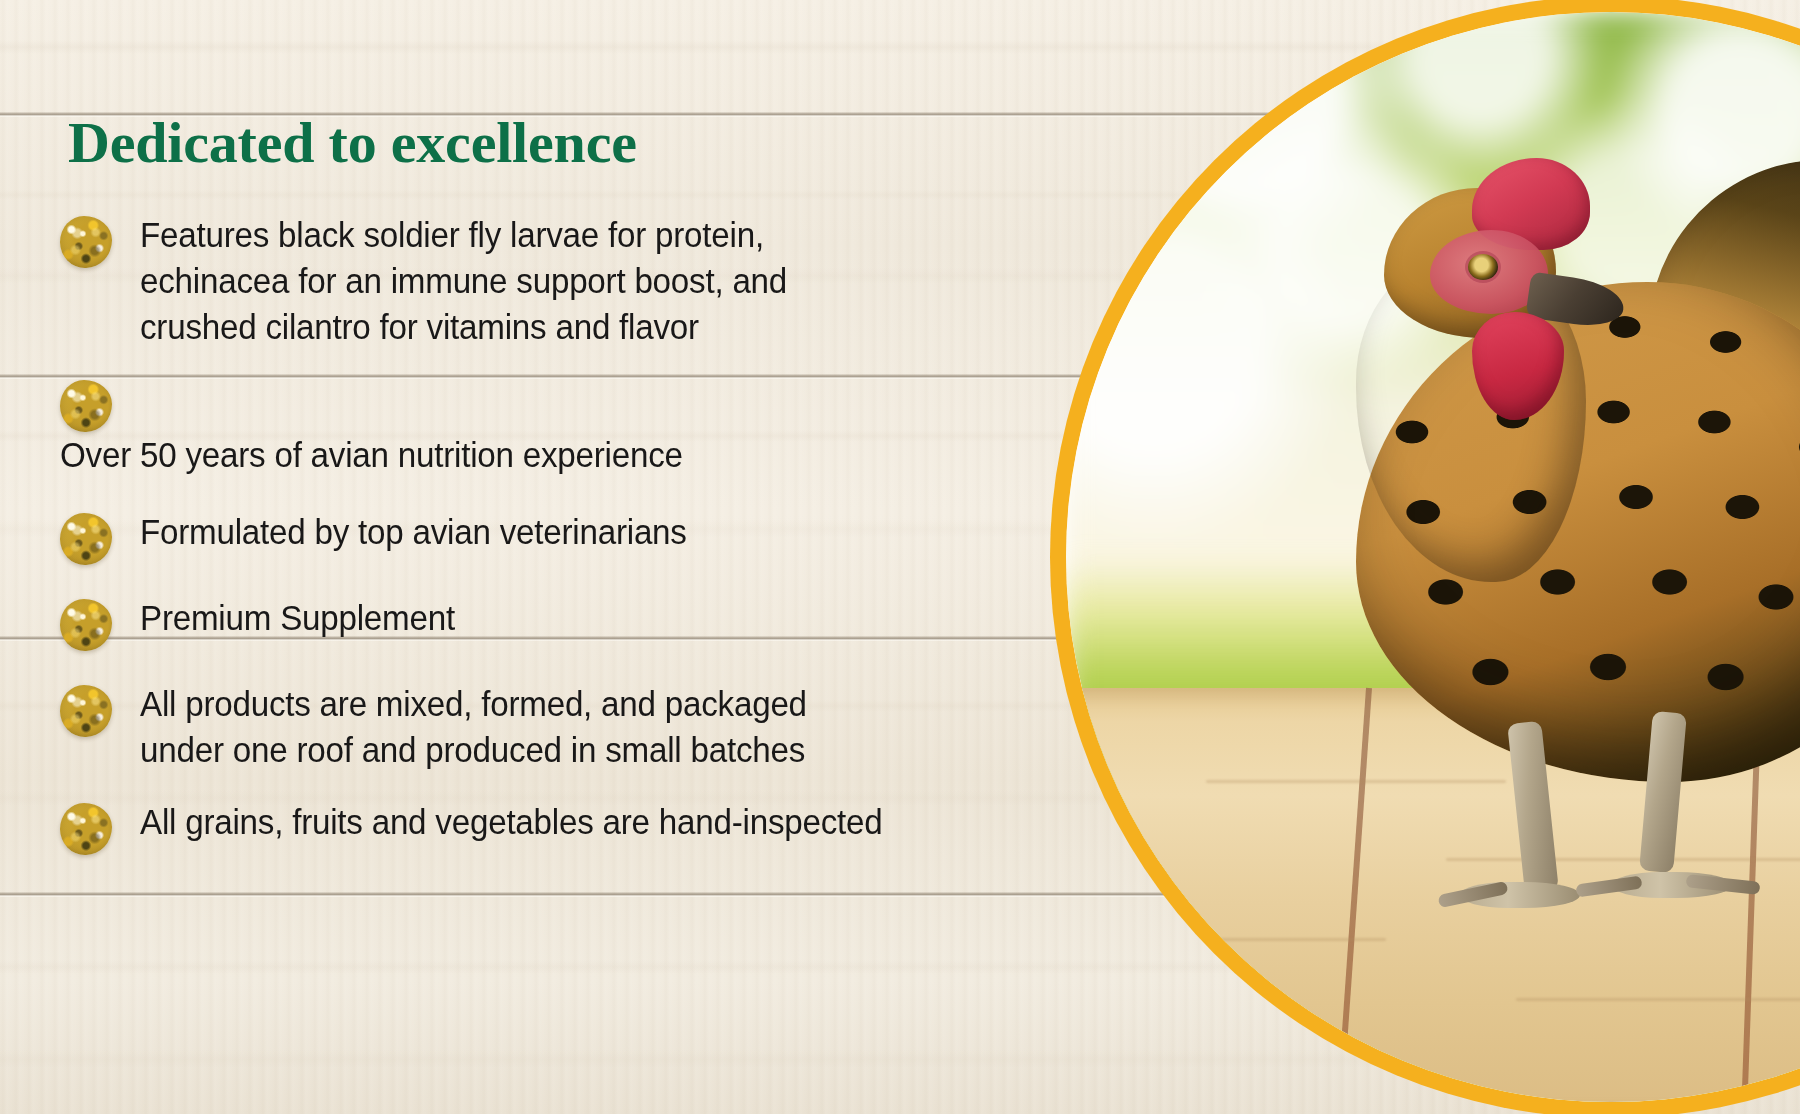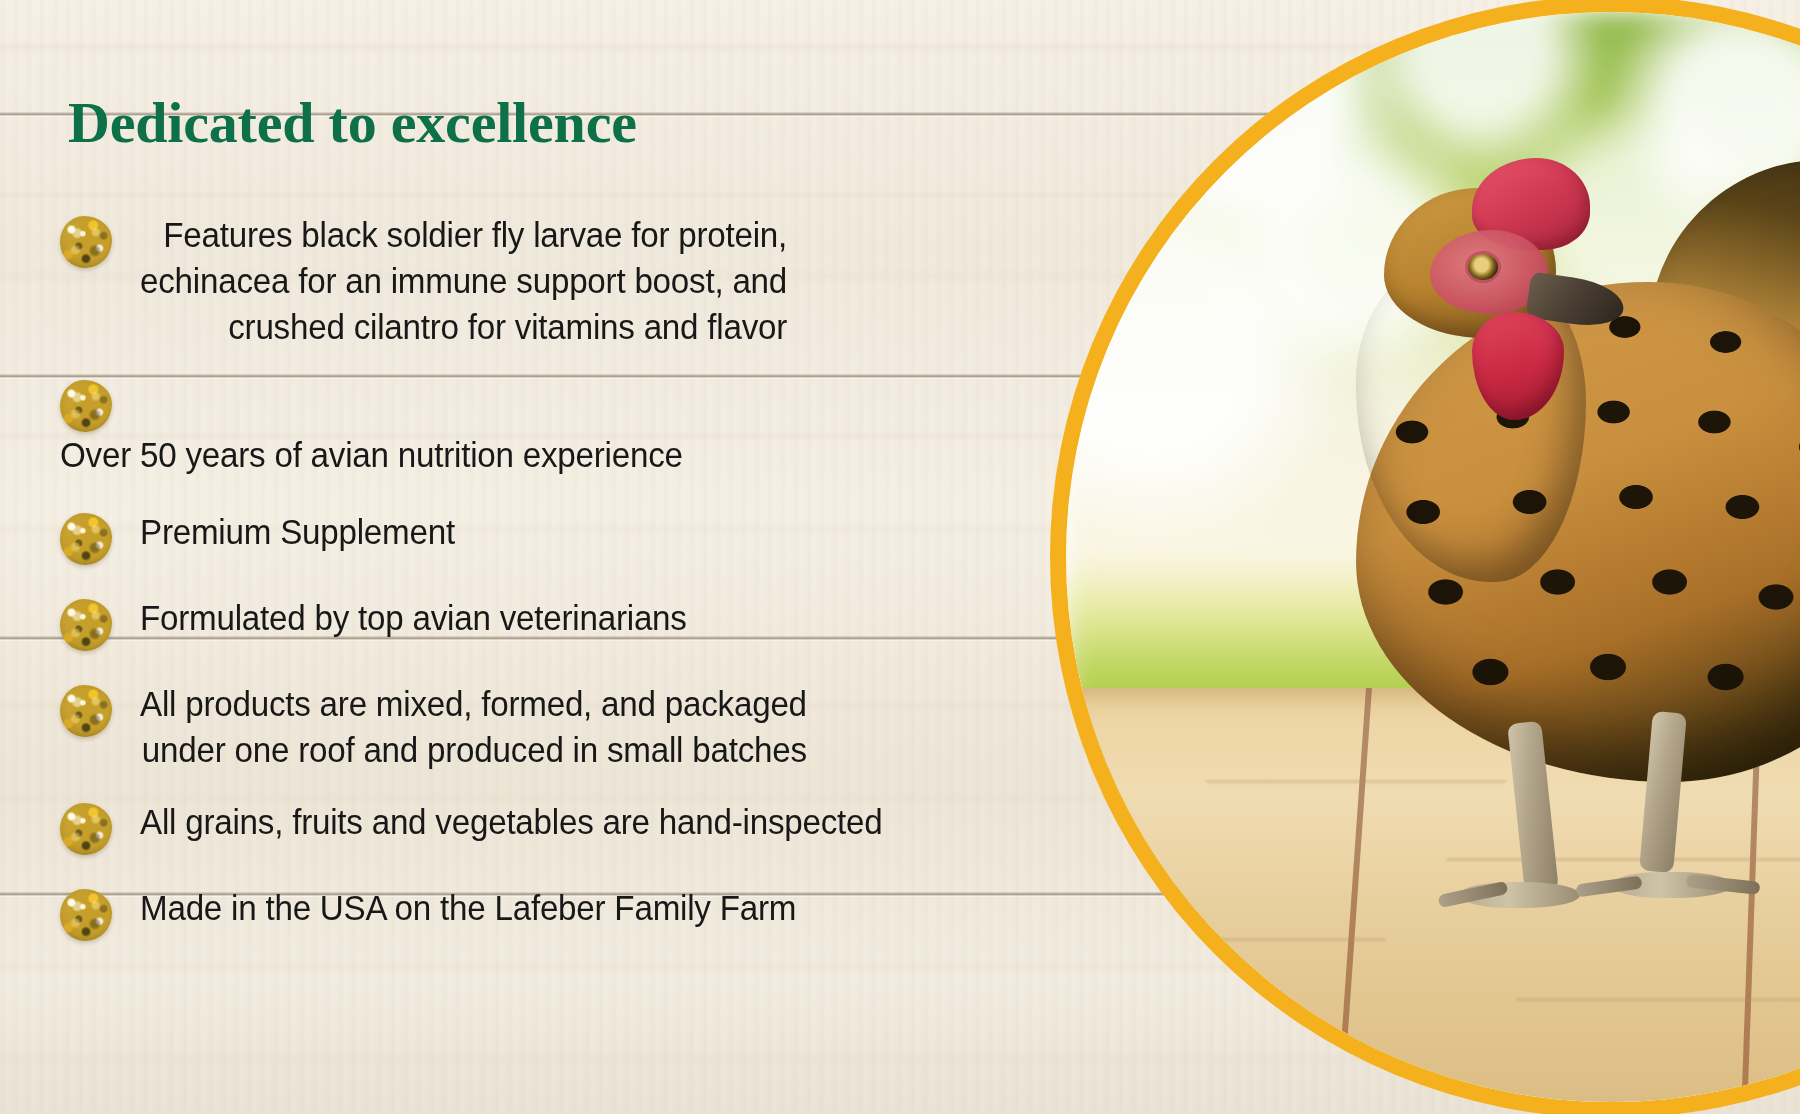--- a/index.html
+++ b/index.html
@@ -69,42 +69,41 @@
     position: absolute;
     left: 0;
     top: 0;
     width: 1060px;
     height: 100%;
   }
 
   .title {
     position: absolute;
     left: 68px;
-    top: 92px;
+    top: 112px;
     font-family: "Liberation Serif", serif;
     font-weight: 700;
     font-size: 58px;
     line-height: 1.06;
     letter-spacing: -0.2px;
     color: #0d7048;
     white-space: nowrap;
   }
 
   .bullet-list {
     position: absolute;
     left: 60px;
     top: 212px;
     width: 960px;
   }
 
   .bullet-row {
     display: flex;
     align-items: flex-start;
     margin-bottom: 26px;
-    text-align: right;
   }
 
   .bullet-icon {
     position: relative;
     flex: 0 0 auto;
     width: 52px;
     height: 52px;
     margin-top: 4px;
     margin-right: 28px;
     border-radius: 46% 54% 50% 48% / 50% 46% 54% 50%;
@@ -489,49 +488,43 @@
       <div class="bullet-row" style="margin-bottom:30px;flex-direction:column;">
         <span class="bullet-icon"></span>
         <span class="bullet-text">
           <span>Over 50 years of avian nutrition experience</span>
         </span>
       </div>
 
       <div class="bullet-row" style="margin-bottom:30px;">
         <span class="bullet-icon"></span>
         <span class="bullet-text">
-          <span>Premium Supplement</span>
+          <span>Formulated by top avian veterinarians</span>
         </span>
       </div>
 
       <div class="bullet-row" style="margin-bottom:30px;">
         <span class="bullet-icon"></span>
         <span class="bullet-text">
-          <span>Formulated by top avian veterinarians</span>
+          <span>Premium Supplement</span>
         </span>
       </div>
 
       <div class="bullet-row" style="margin-bottom:26px;">
         <span class="bullet-icon"></span>
         <span class="bullet-text">
           <span>All products are mixed, formed, and packaged</span><br>
           <span>under one roof and produced in small batches</span>
         </span>
       </div>
 
       <div class="bullet-row" style="margin-bottom:30px;">
         <span class="bullet-icon"></span>
         <span class="bullet-text">
           <span>All grains, fruits and vegetables are hand-inspected</span>
         </span>
       </div>
 
-      <div class="bullet-row" style="margin-bottom:0;">
-        <span class="bullet-icon"></span>
-        <span class="bullet-text">
-          <span>Made in the USA on the Lafeber Family Farm</span>
-        </span>
-      </div>
 
     </div>
   </div>
 
 </div>
 
 </body></html>

